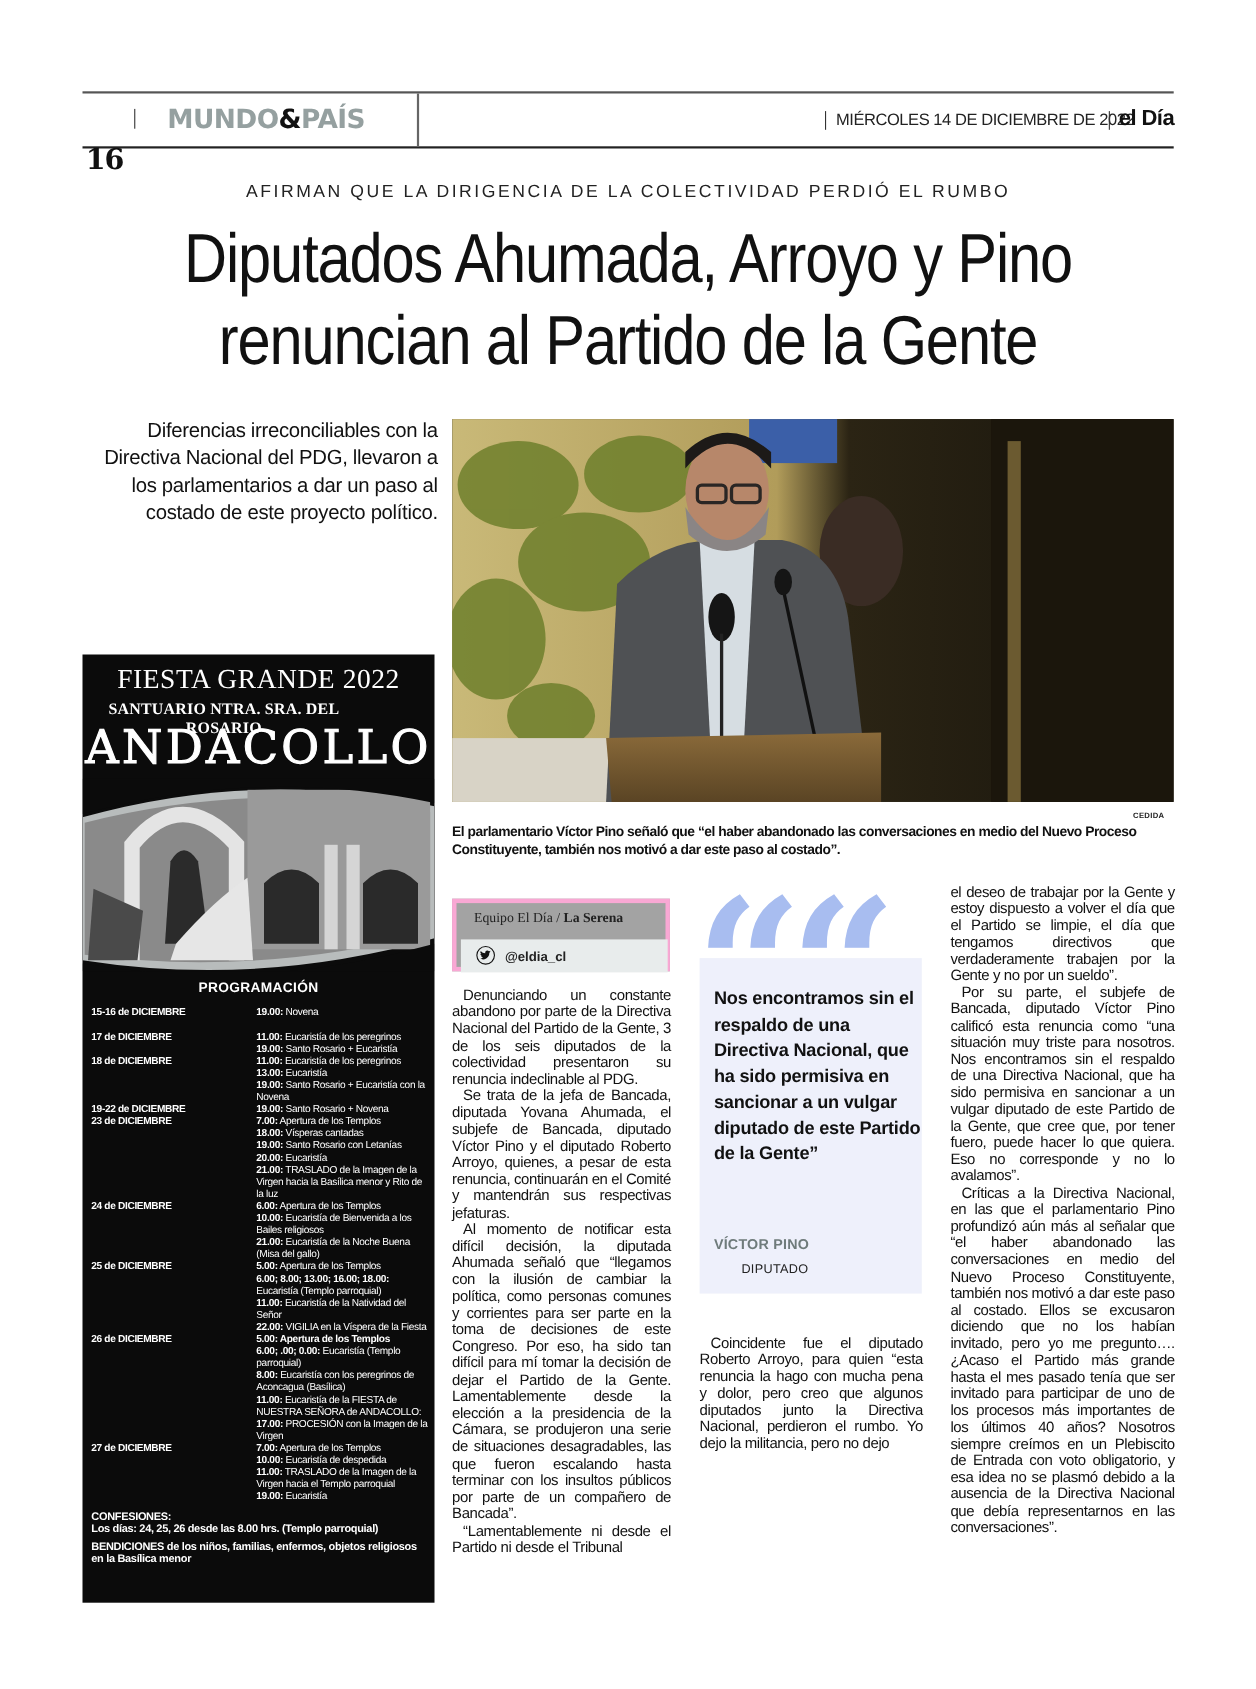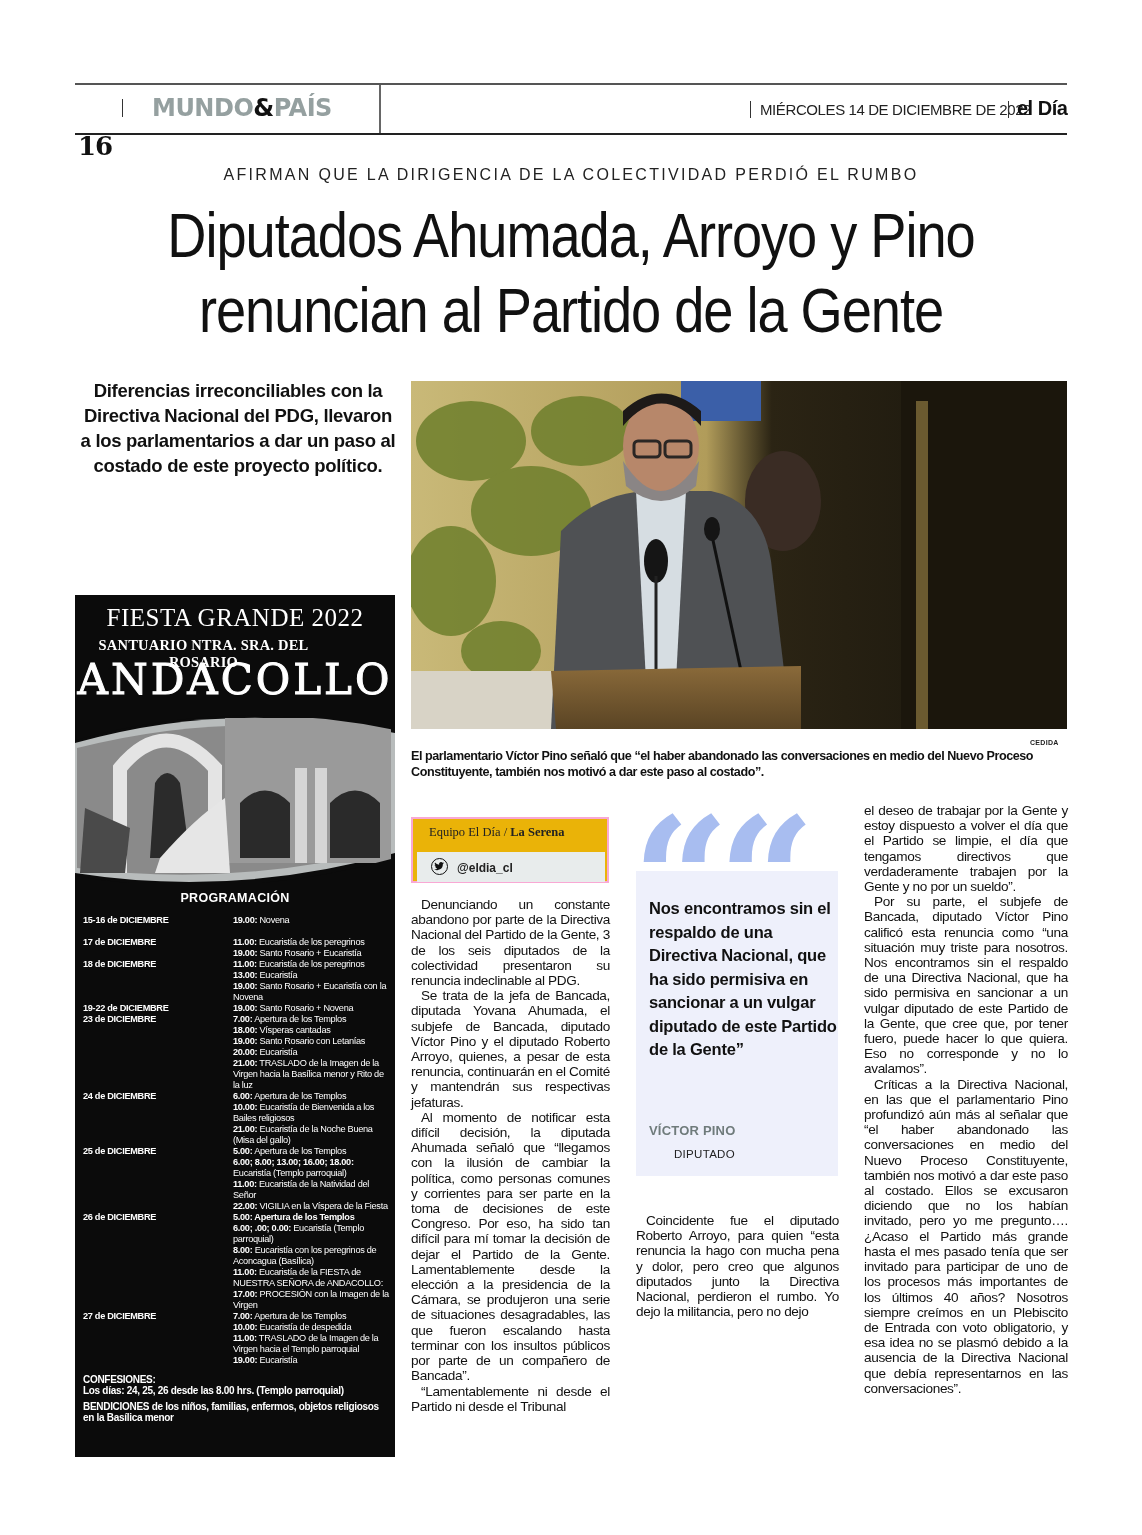--- a/index.html
+++ b/index.html
@@ -17,21 +17,21 @@
   .pipe2 { position: absolute; left: 750px; top: 101px; width: 1px; height: 17px; background: #333; }
   .date { position: absolute; left: 760px; top: 101px; font-family: "Liberation Sans", sans-serif; font-size: 15px; color: #222; letter-spacing: -0.4px; }
   .pipe3 { position: absolute; left: 1008px; top: 101px; width: 1px; height: 17px; background: #333; }
   .brand { position: absolute; left: 1017px; top: 97px; font-family: "Liberation Sans", sans-serif; font-weight: bold; font-size: 20px; color: #111; letter-spacing: -0.5px; }
 
   
   .kicker { position: absolute; left: 0; width: 1142px; top: 166px; text-align: center; font-family: "Liberation Sans", sans-serif; font-size: 16px; letter-spacing: 2.3px; color: #222; }
   .headline { position: absolute; left: 60px; width: 1022px; top: 198px; text-align: center; font-family: "Liberation Sans", sans-serif; font-weight: normal; font-size: 63px; line-height: 75px; color: #111; letter-spacing: -1.2px; transform: scaleX(0.86); transform-origin: center top; }
 
   
-  .deck { position: absolute; left: 78px; width: 320px; top: 378px; text-align: center; font-family: "Liberation Sans", sans-serif; font-weight: bold; font-size: 18.5px; line-height: 25px; color: #111; letter-spacing: -0.3px; }
+  .deck { position: absolute; left: 78px; width: 320px; top: 378px; text-align: right; font-family: "Liberation Sans", sans-serif; font-weight: normal; font-size: 18.5px; line-height: 25px; color: #111; letter-spacing: -0.3px; }
 
   
   .photo { position: absolute; left: 411px; top: 381px; width: 656px; height: 348px; overflow: hidden; background: #3b3a2c; }
   .photo svg { display: block; }
   .credit { position: absolute; left: 1030px; top: 739px; font-size: 7px; font-weight: bold; color: #222; letter-spacing: 0.3px; }
   .caption { position: absolute; left: 411px; top: 748px; width: 660px; font-family: "Liberation Sans", sans-serif; font-weight: bold; font-size: 12.6px; line-height: 16px; color: #111; letter-spacing: -0.45px; }
 
   
   .ad { position: absolute; left: 75px; top: 595px; width: 320px; height: 862px; background: #0b0b0b; color: #fff; overflow: hidden; }
   .ad-t1 { position: absolute; left: 0; width: 320px; top: 9px; text-align: center; font-family: "Liberation Serif", serif; font-size: 25px; letter-spacing: 0.5px; }
@@ -42,21 +42,21 @@
   .sched { position: absolute; left: 8px; top: 320px; width: 306px; font-size: 9.2px; line-height: 11px; letter-spacing: -0.3px; }
   .srow { display: flex; }
   .sday { width: 150px; font-weight: bold; flex: none; }
   .sitems { flex: 1; }
   .sitem b { font-weight: bold; }
   .gap { height: 11px; }
   .conf { position: absolute; left: 8px; top: 779px; width: 306px; font-size: 10px; line-height: 11px; letter-spacing: -0.3px; }
   .conf b { font-weight: bold; }
 
   
-  .byline { position: absolute; left: 411px; top: 817px; width: 198px; height: 66px; border: 2px solid #f9a8d4; background: #eab308; text-align: right; }
+  .byline { position: absolute; left: 411px; top: 817px; width: 198px; height: 66px; border: 4px solid #f9a8d4; background: #a3a3a3; text-align: right; }
   .byline-name { position: absolute; left: 16px; top: 6px; font-family: "Liberation Serif", serif; font-size: 12.5px; color: #222; }
   .byline-name b { font-weight: bold; }
   .byline-tw { position: absolute; left: 4px; top: 33px; width: 188px; height: 30px; background: #e8ecec; }
   .tw-icon { position: absolute; left: 14px; top: 6px; width: 17px; height: 17px; border: 1.8px solid #111; border-radius: 50%; }
   .tw-handle { position: absolute; left: 40px; top: 9px; font-size: 12px; color: #222; font-weight: bold; }
 
   
   .col { position: absolute; font-family: "Liberation Sans", sans-serif; font-size: 13.6px; line-height: 15.2px; color: #111; text-align: justify; letter-spacing: -0.35px; }
   .col p { text-indent: 10px; }
   .col p.noind { text-indent: 0; }

